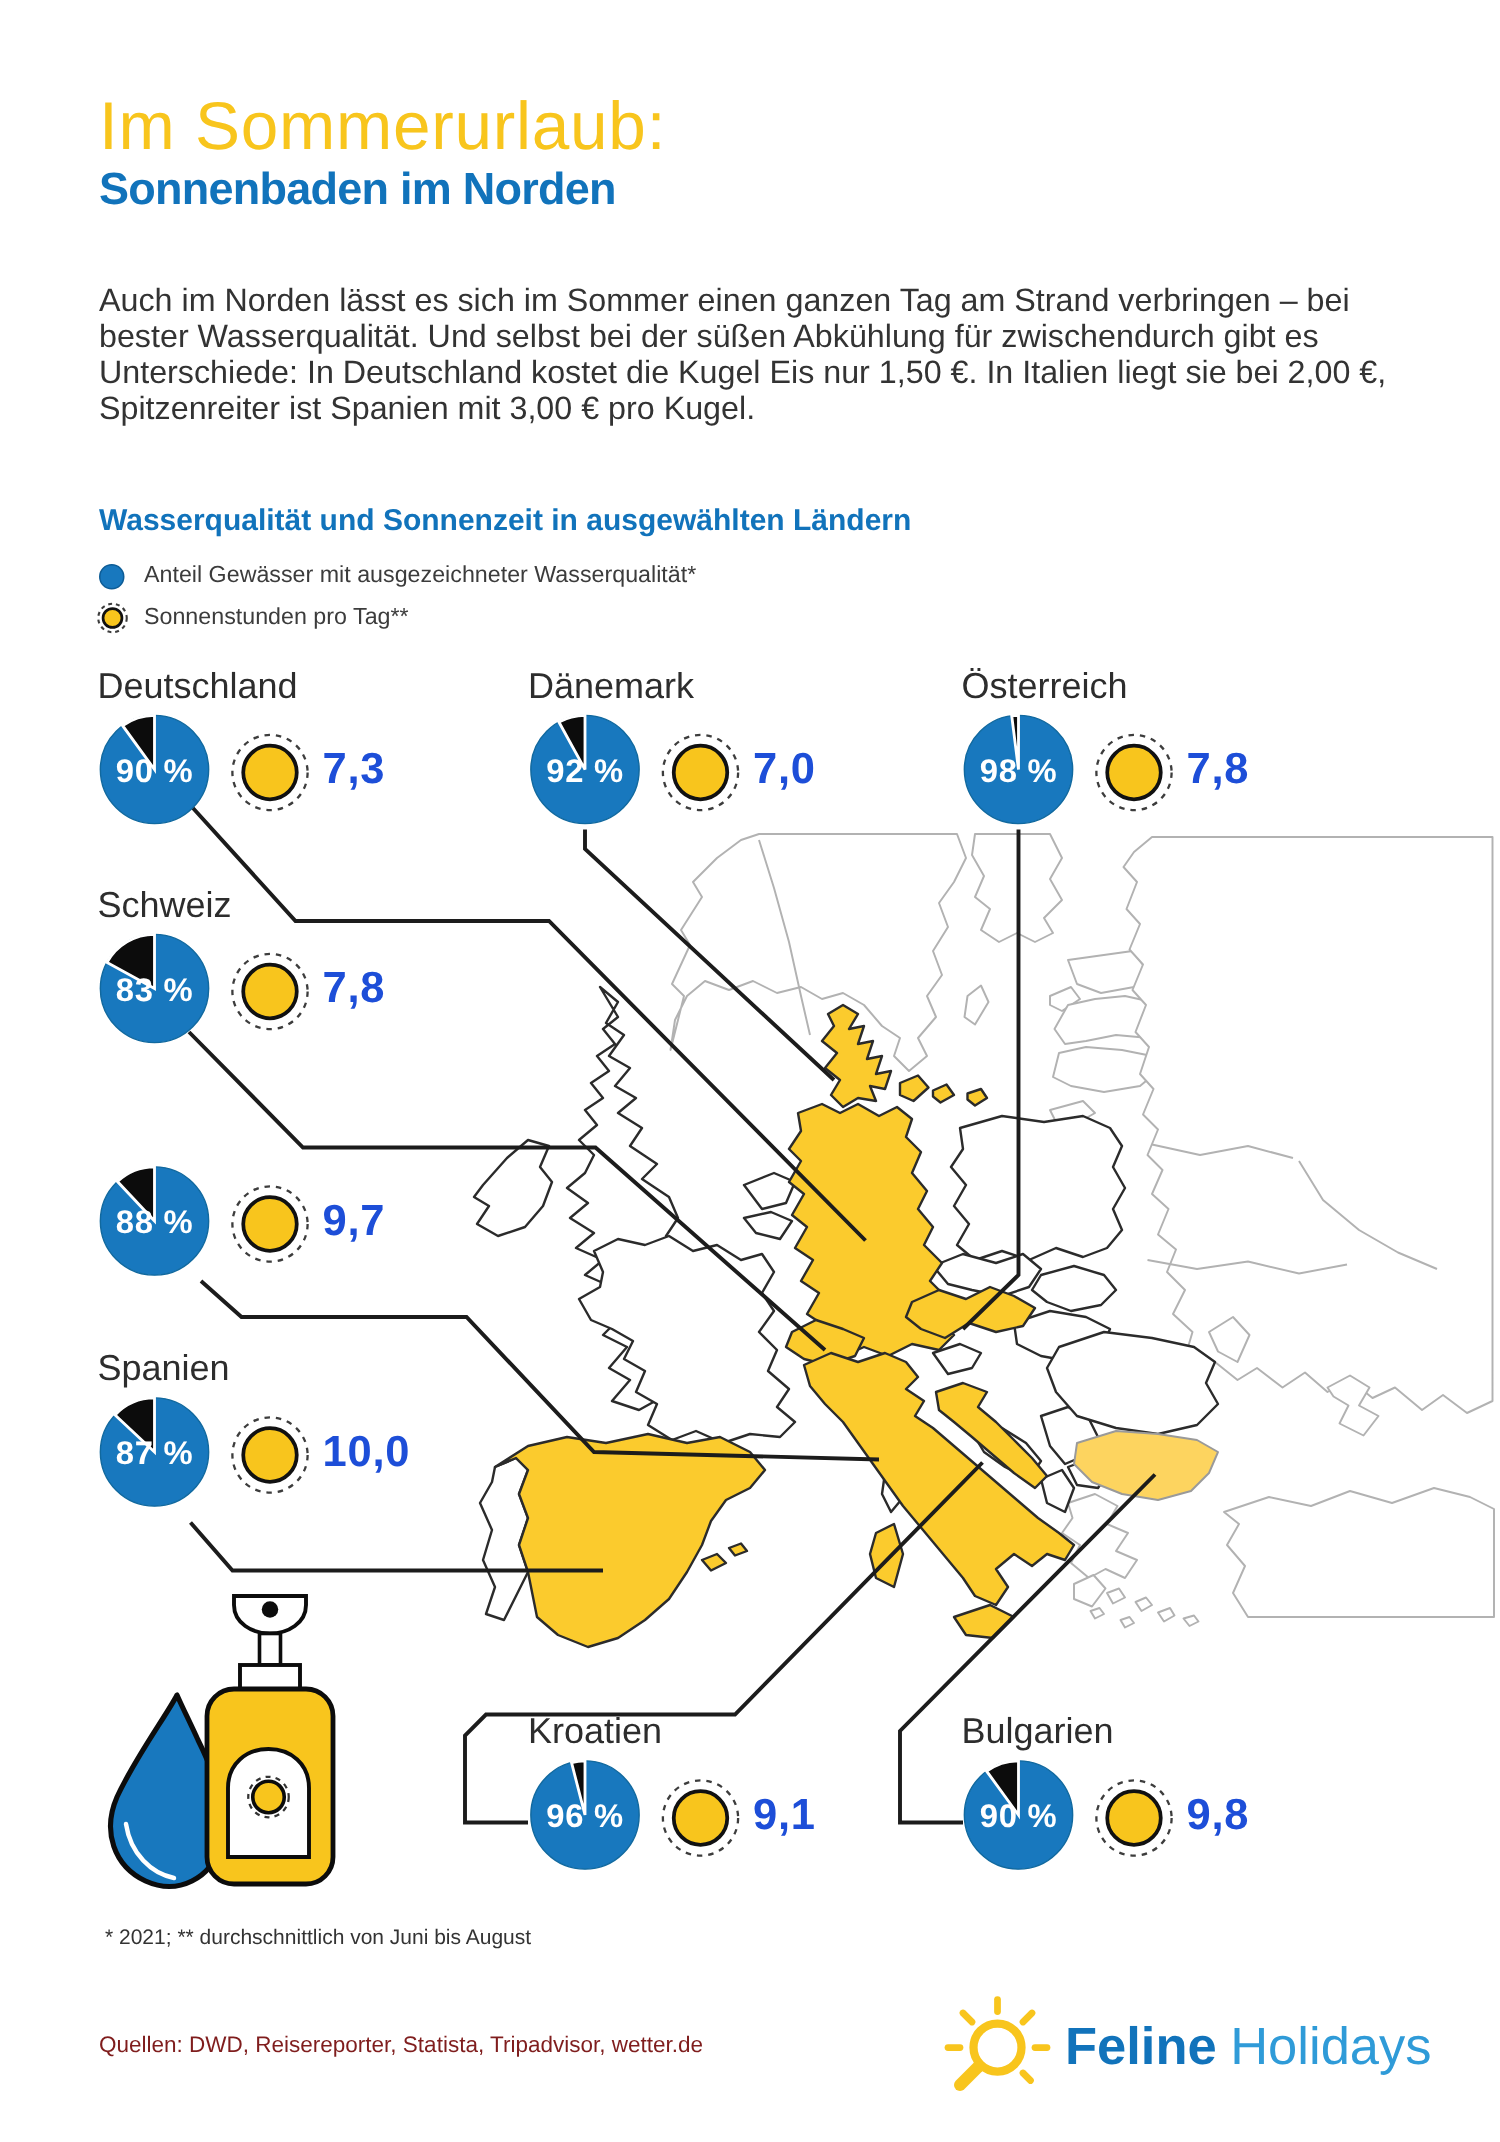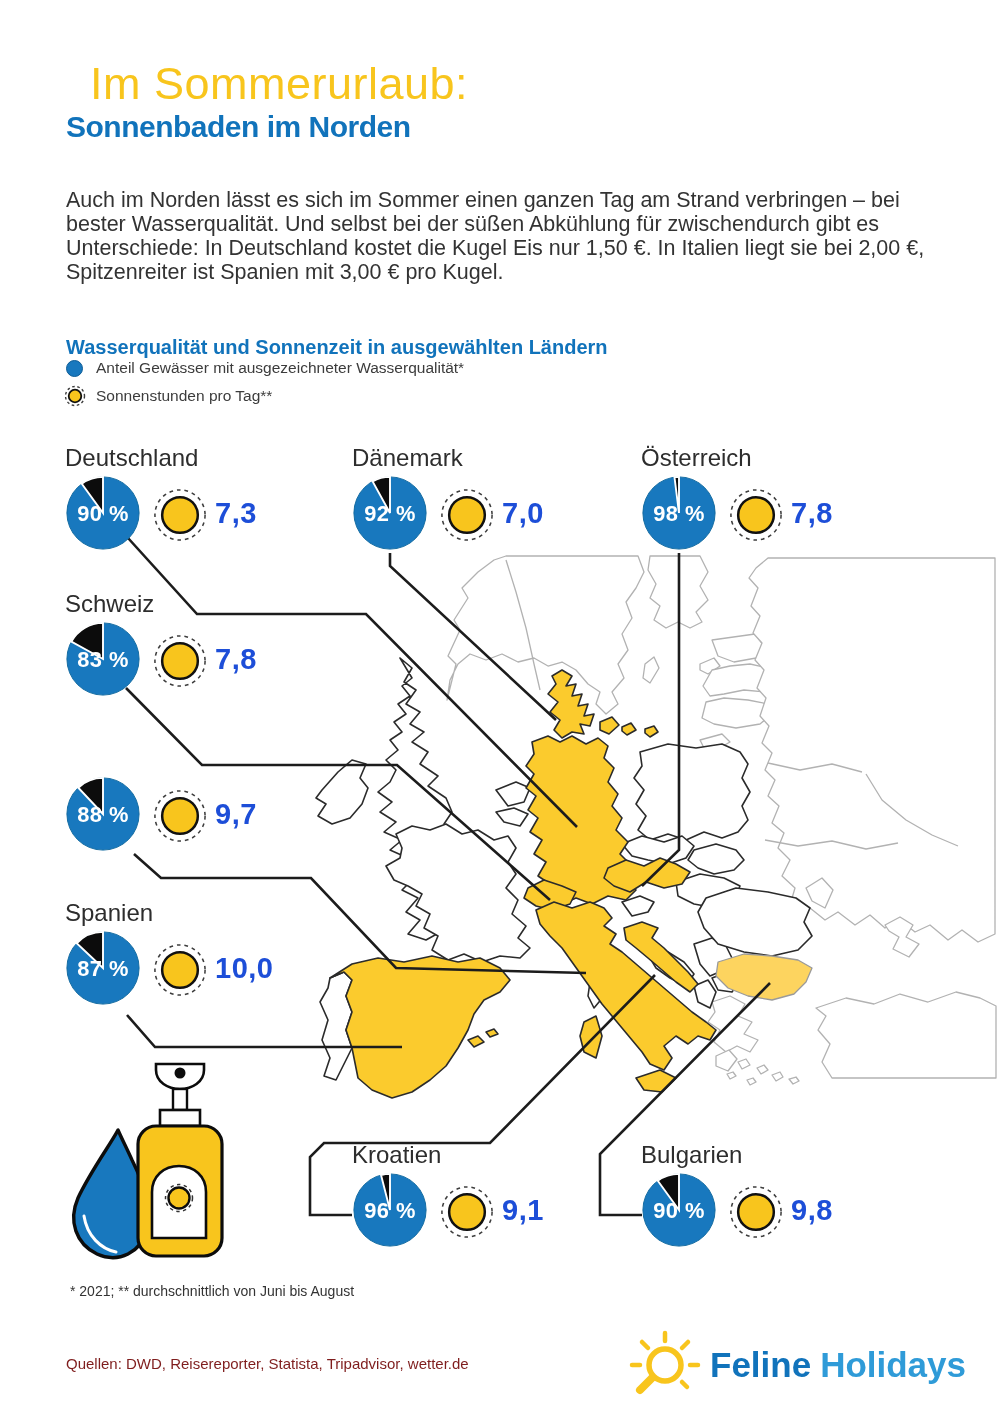--- a/index.html
+++ b/index.html
@@ -4,44 +4,44 @@
 <style>
   :root{
     --blue:#1878BE; --head-blue:#1173BB; --yellow:#F8C51D; --map-yellow:#FBCB2D;
     --bg-yellow:#FDD45F; --text:#2e2e2e; --light-blue:#2F9BD8; --line:#1c1c1c;
     --gray-border:#b2b2b2; --dark-border:#2b2b2b;
   }
   *{box-sizing:border-box; margin:0; padding:0;}
   html,body{width:1000px; height:1428px;}
   body{position:relative; background:#fff; font-family:"Liberation Sans", sans-serif; overflow:hidden;}
   .abs{position:absolute;}
-  .title1{left:66px; top:58px; font-size:45px; font-weight:400; color:var(--yellow); letter-spacing:0.5px;margin-left:24px;}
+  .title1{left:66px; top:58px; font-size:45px; font-weight:400; color:var(--yellow); letter-spacing:0.5px;}
   .title2{left:66px; top:110px; font-size:30px; font-weight:700; color:var(--head-blue); letter-spacing:-0.5px;}
   .intro{left:66px; top:188px; width:886px; font-size:21.5px; line-height:24px; color:#333;}
   .subhead{left:66px; top:336px; font-size:20px; font-weight:700; color:var(--head-blue);}
-  .legend{left:66px; top:354px;}
+  .legend{left:66px; top:370px;}
   .legend-row{display:flex; align-items:center; height:28px;}
   .legend-dot{width:17px; height:17px; border-radius:50%; background:var(--blue); border:1.5px solid #0d5c96; margin-right:13px;}
   .legend-sun{width:24px; height:24px; margin-right:9px; margin-left:-3px;}
   .legend-label{font-size:15.5px; color:#3c3c3c;}
   #mapsvg{left:0; top:0; width:1000px; height:1428px; pointer-events:none;}
   .country{position:absolute; width:300px; height:122px;}
   .cname{font-size:24px; color:#2d2d2d;}
   .pie{position:absolute; left:0; top:31px; width:76px; height:76px;}
   .sun{position:absolute; left:88px; top:44px; width:54px; height:54px;}
   .val{position:absolute; left:150px; top:53px; font-size:29px; font-weight:700; color:#1d4ed8; letter-spacing:0.5px;}
   .c-r1{top:444px;} .c-ch{top:590px;} .c-it{top:745px;} .c-es{top:899px;} .c-r4{top:1141px;}
   .col1{left:65px;} .col2{left:352px;} .col3{left:641px;}
   .pietext{font:700 23px "Liberation Sans", sans-serif; fill:#fff; letter-spacing:0.5px;}
   .footnote{left:70px; top:1283px; font-size:14px; color:#333;}
   .sources{left:66px; top:1355px; font-size:15px; color:#7f1d1d;}
   .logo{left:628px; top:1328px; display:flex; align-items:center;}
   .logo-sun{width:74px; height:74px; margin-right:8px;}
   .brand-bold{font-size:35px; font-weight:700; color:var(--head-blue); margin-right:9px;}
-  .brand-light{font-size:35px; font-weight:700; color:var(--light-blue);}
+  .brand-light{font-size:35px; font-weight:400; color:var(--light-blue);}
   #illu{left:58px; top:1005px; width:182px; height:265px;}
 </style>
 </head>
 <body>
 
 <svg id="mapsvg" class="abs" viewBox="0 0 1000 1428">
 
   <g fill="#ffffff" stroke="var(--gray-border)" stroke-width="1.3" stroke-linejoin="round">
     <path d="M447,700 L456,664 448,656 460,630 454,620 468,598 462,588 478,572 494,560 506,556 L638,556 L644,572 636,588 626,602 632,618 622,634 628,650 618,664 624,678 612,692 618,704 606,714 596,704 600,692 588,684 576,670 562,662 548,666 534,658 518,662 502,654 486,660 470,654 458,664 450,680 Z"></path>
     <path fill="none" d="M506,560 L516,592 526,628 534,664 540,690"></path>

